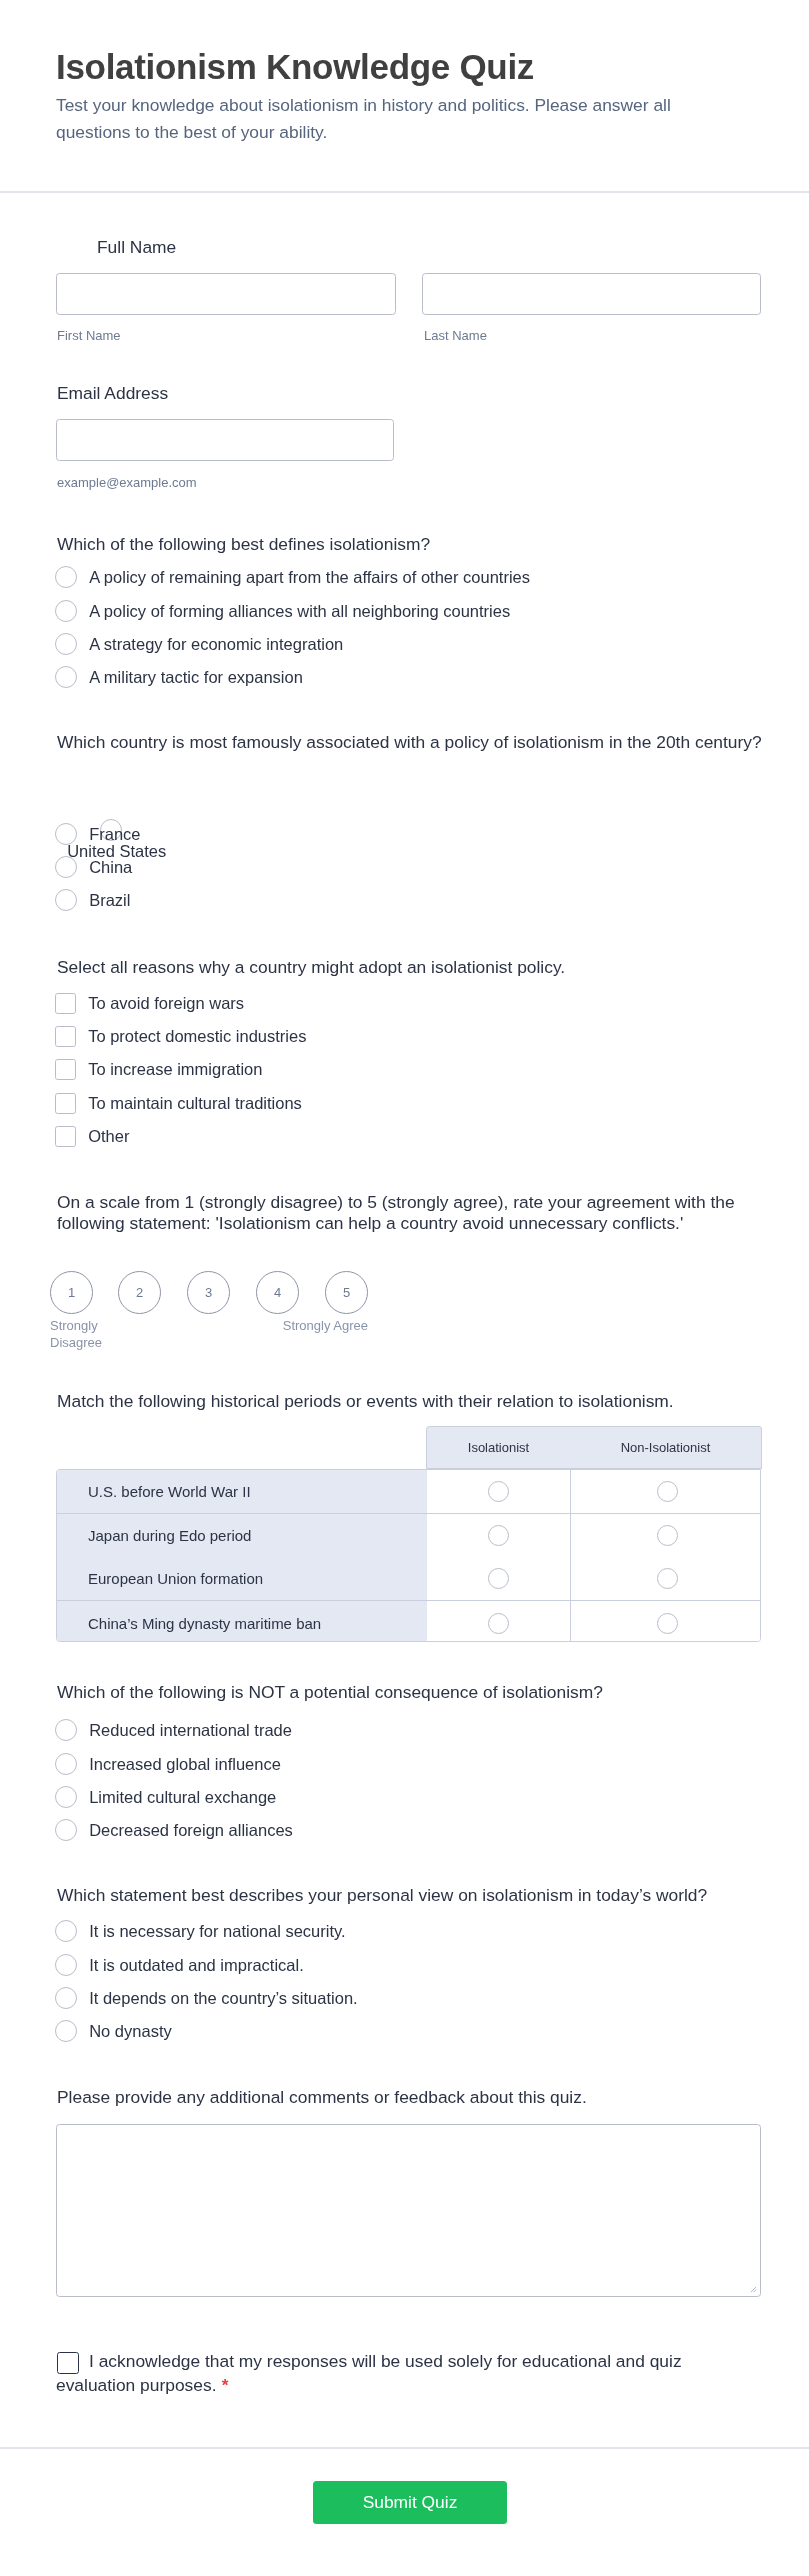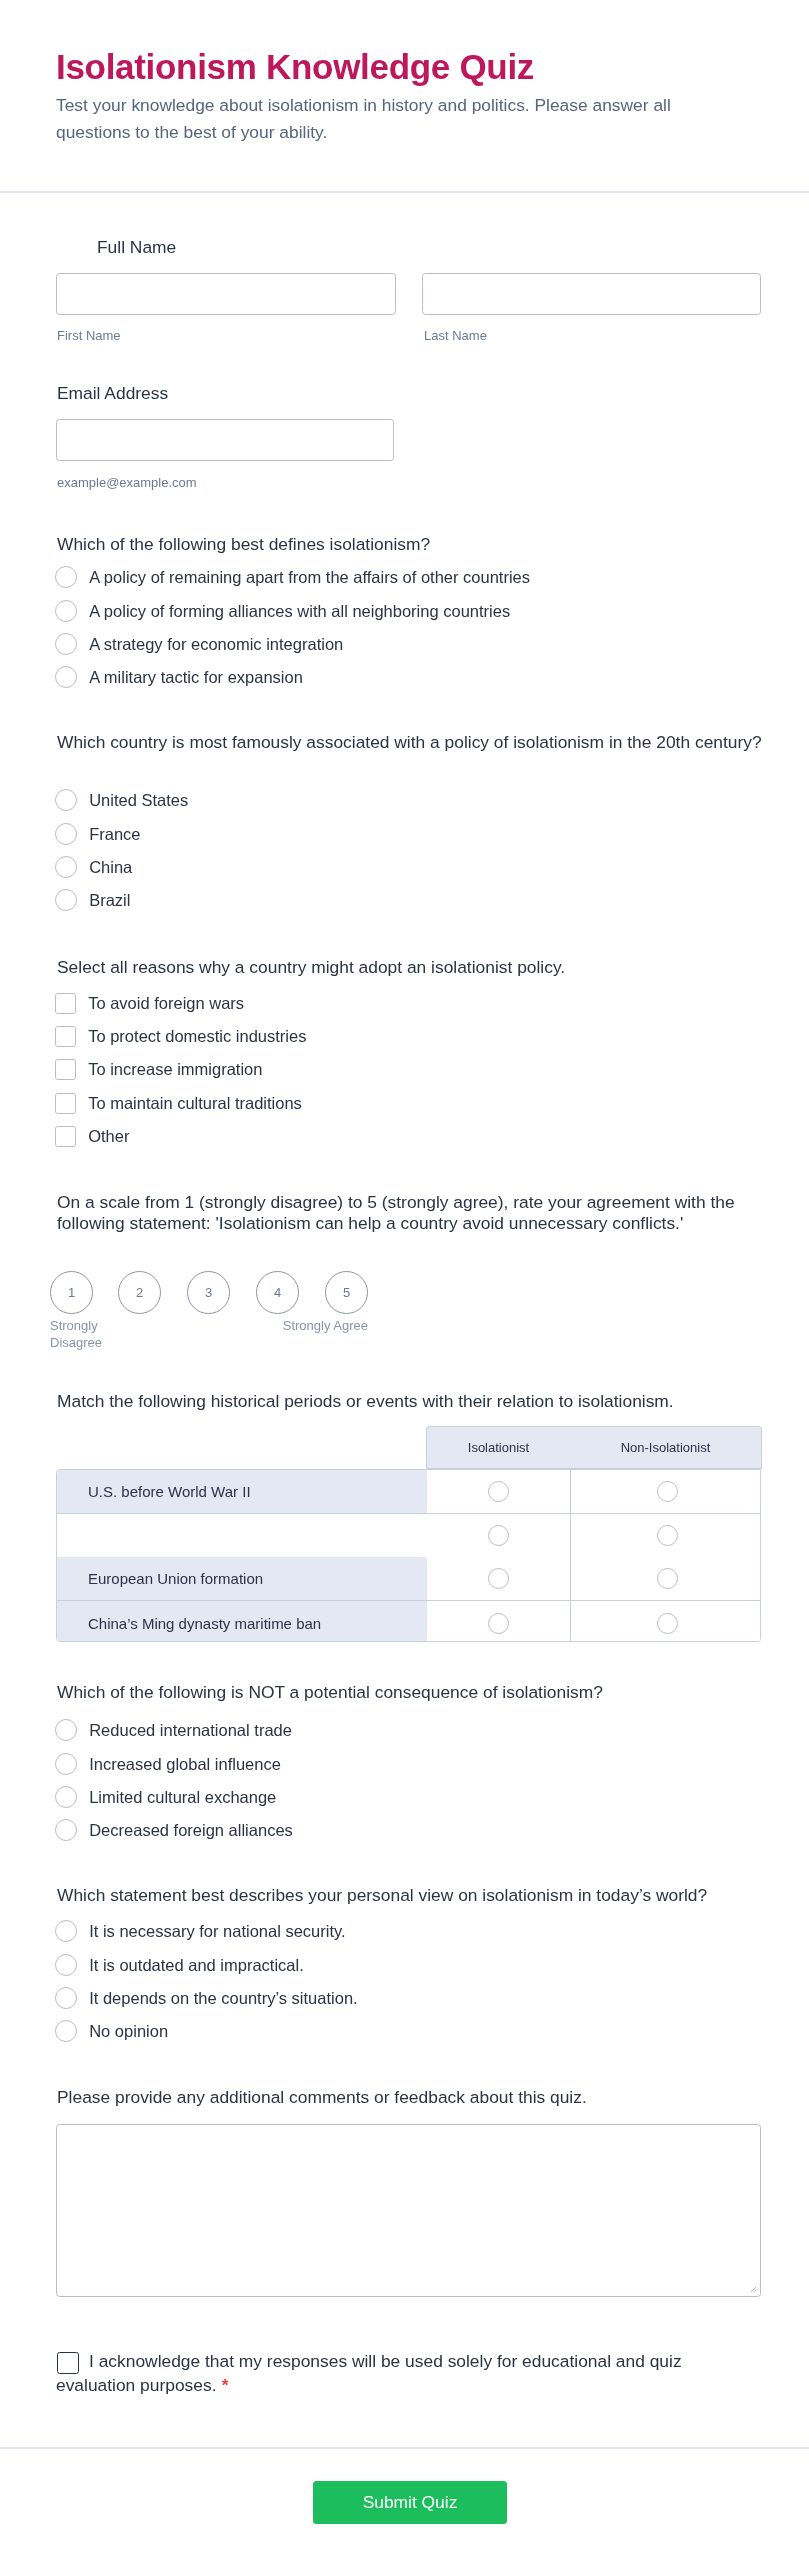--- a/index.html
+++ b/index.html
@@ -1,19 +1,19 @@
 <!DOCTYPE html>
 <html style="font-size:14px"><head>
 <meta charset="utf-8">
 <style>
   * { box-sizing: border-box; margin: 0; padding: 0; }
   html, body { width: 810px; background: #ffffff; }
   body { font-family: "Liberation Sans", "DejaVu Sans", sans-serif; color: #2c3345; position: relative; height: 2576px; overflow: hidden; }
   .abs { position: absolute; }
-  .header-title { left: 56px; top: 44px; font-size: 35px; font-weight: 700; color: #be185d; letter-spacing: -0.3px; line-height: 45px; white-space: nowrap; }
+  .header-title { left: 56px; top: 44px; font-size: 35px; font-weight: 700; color: #404040; letter-spacing: -0.3px; line-height: 45px; white-space: nowrap; }
   .header-sub { left: 56px; top: 92px; width: 688px; font-size: 17.4px; line-height: 27px; color: #56657e; }
   .divider { left: 0; width: 810px; height: 1.7px; background: #e3e5ee; }
   .q-label { left: 57px; font-size: 17.4px; line-height: 21px; color: #2c3345; width: 705px; }
   .sublabel { font-size: 13px; color: #6d7a92; line-height: 15.7px; }
   .text-input { height: 42px; border: 0.9px solid #b8bdc9; border-radius: 3.5px; background: #fff; }
   .option { left: 55px; height: 22.6px; display: flex; align-items: center; }
   .radio { width: 22px; height: 22px; border: 0.9px solid #b8bdc9; border-radius: 50%; background: #fff; flex: none; }
   .checkbox { width: 21px; height: 21px; border: 0.9px solid #b8bdc9; border-radius: 2.6px; background: #fff; flex: none; }
   .opt-text { margin-left: 12.2px; font-size: 16.5px; color: #2c3345; white-space: nowrap; line-height: 21px; }
   .scale-circle { width: 43px; height: 43px; border: 0.9px solid #8d95a5; border-radius: 50%; display: flex; align-items: center; justify-content: center; font-size: 13px; color: #6d7a92; background: #fff; }
@@ -59,21 +59,21 @@
 <div class="abs option" style="top:633px;">
     <span class="radio"></span>
     <span class="opt-text">A strategy for economic integration</span>
   </div>
 <div class="abs option" style="top:666px;">
     <span class="radio"></span>
     <span class="opt-text">A military tactic for expansion</span>
   </div>
 
 <div class="abs q-label" style="top:732px;">Which country is most famously associated with a policy of isolationism in the 20th century?</div>
-<div class="abs option" style="top:789px;">
+<div class="abs option" style="top:819px;flex-direction:column;">
     <span class="radio"></span>
     <span class="opt-text">United States</span>
   </div>
 <div class="abs option" style="top:823px;">
     <span class="radio"></span>
     <span class="opt-text">France</span>
   </div>
 <div class="abs option" style="top:856px;">
     <span class="radio"></span>
     <span class="opt-text">China</span>
@@ -120,20 +120,21 @@
   <div class="m-head" style="left:514px;width:192px;border-left:none;border-radius:0 3.5px 0 0;">Non-Isolationist</div>
   <div style="position:absolute;left:0;top:43px;width:705px;height:173px;border:0.9px solid #c9cfdc;border-radius:3.5px 0 3.5px 3.5px;overflow:hidden;">
     <div class="m-row-label" style="top:0;">U.S. before World War II</div>
     <div class="m-cell" style="left:370px;top:0;width:144px;">
         <span class="m-radio"></span>
       </div>
     <div class="m-cell" style="left:514px;top:0;width:192px;border-right:none;">
         <span class="m-radio"></span>
       </div>
 
+    <div class="m-row-label" style="top:44px;">Japan during Edo period</div>
     <div class="m-cell" style="left:370px;top:44px;width:144px;">
         <span class="m-radio"></span>
       </div>
     <div class="m-cell" style="left:514px;top:44px;width:192px;border-right:none;">
         <span class="m-radio"></span>
       </div>
 
     <div class="m-row-label" style="top:87px;">European Union formation</div>
     <div class="m-cell" style="left:370px;top:87px;width:144px;">
         <span class="m-radio"></span>
@@ -178,21 +179,21 @@
 <div class="abs option" style="top:1954px;">
     <span class="radio"></span>
     <span class="opt-text">It is outdated and impractical.</span>
   </div>
 <div class="abs option" style="top:1987px;">
     <span class="radio"></span>
     <span class="opt-text">It depends on the country’s situation.</span>
   </div>
 <div class="abs option" style="top:2020px;">
     <span class="radio"></span>
-    <span class="opt-text">No opinion</span>
+    <span class="opt-text">No dynasty</span>
   </div>
 
 <div class="abs q-label" style="top:2087px;">Please provide any additional comments or feedback about this quiz.</div>
 <div class="abs textarea">
   <svg class="abs resize-grip" viewBox="0 0 8 8">
     <line x1="1" y1="7" x2="7" y2="1" stroke="#a9afbb" stroke-width="1"></line>
     <line x1="4" y1="7" x2="7" y2="4" stroke="#a9afbb" stroke-width="1"></line>
   </svg>
 </div>
 

